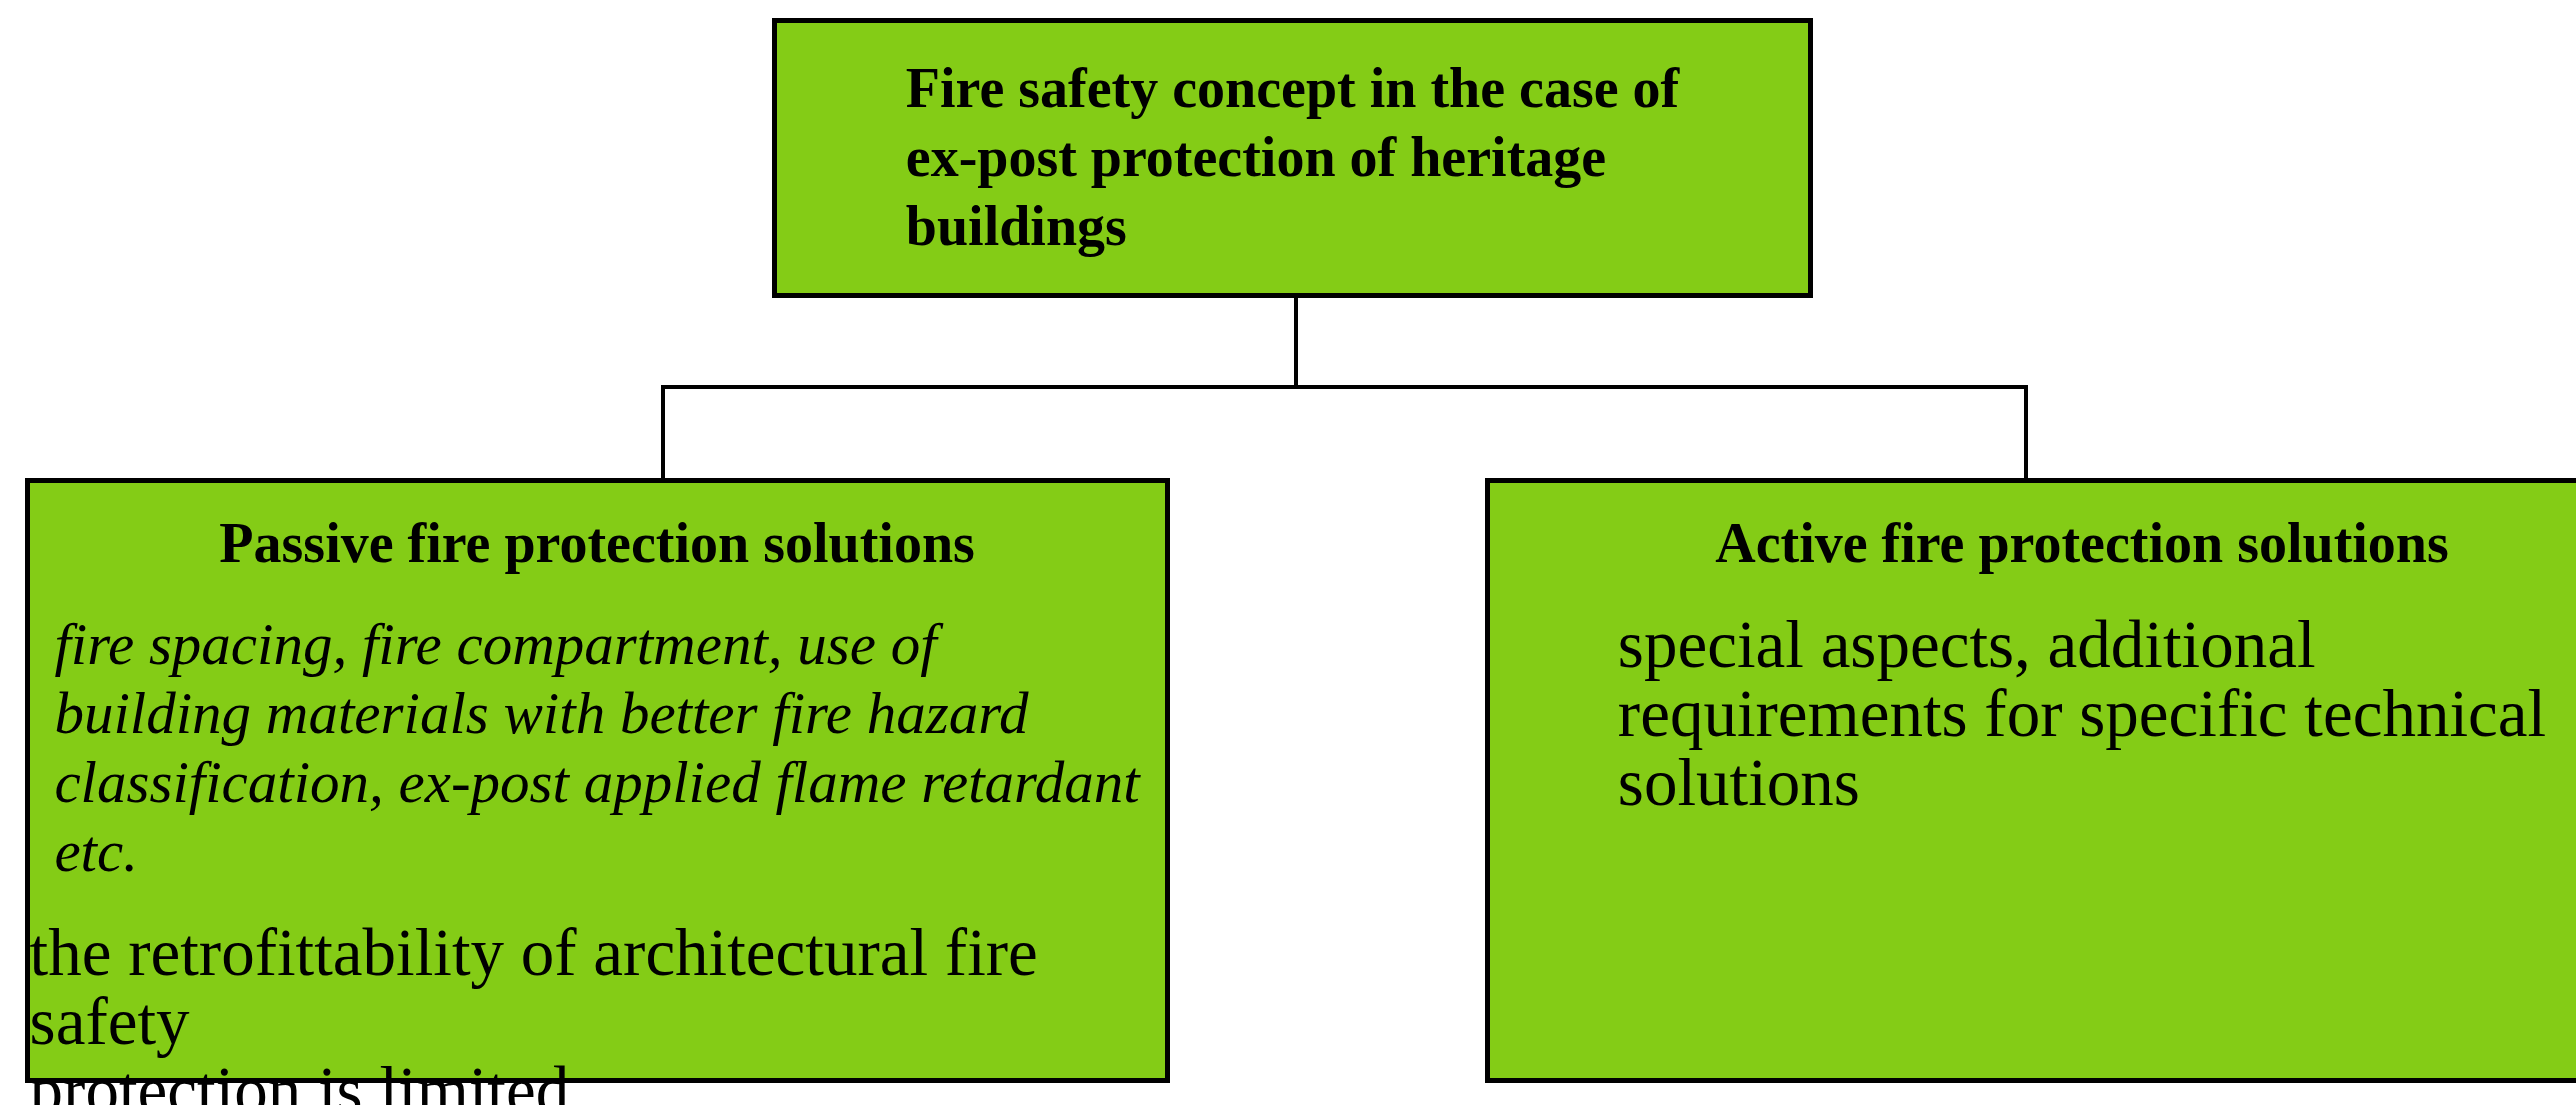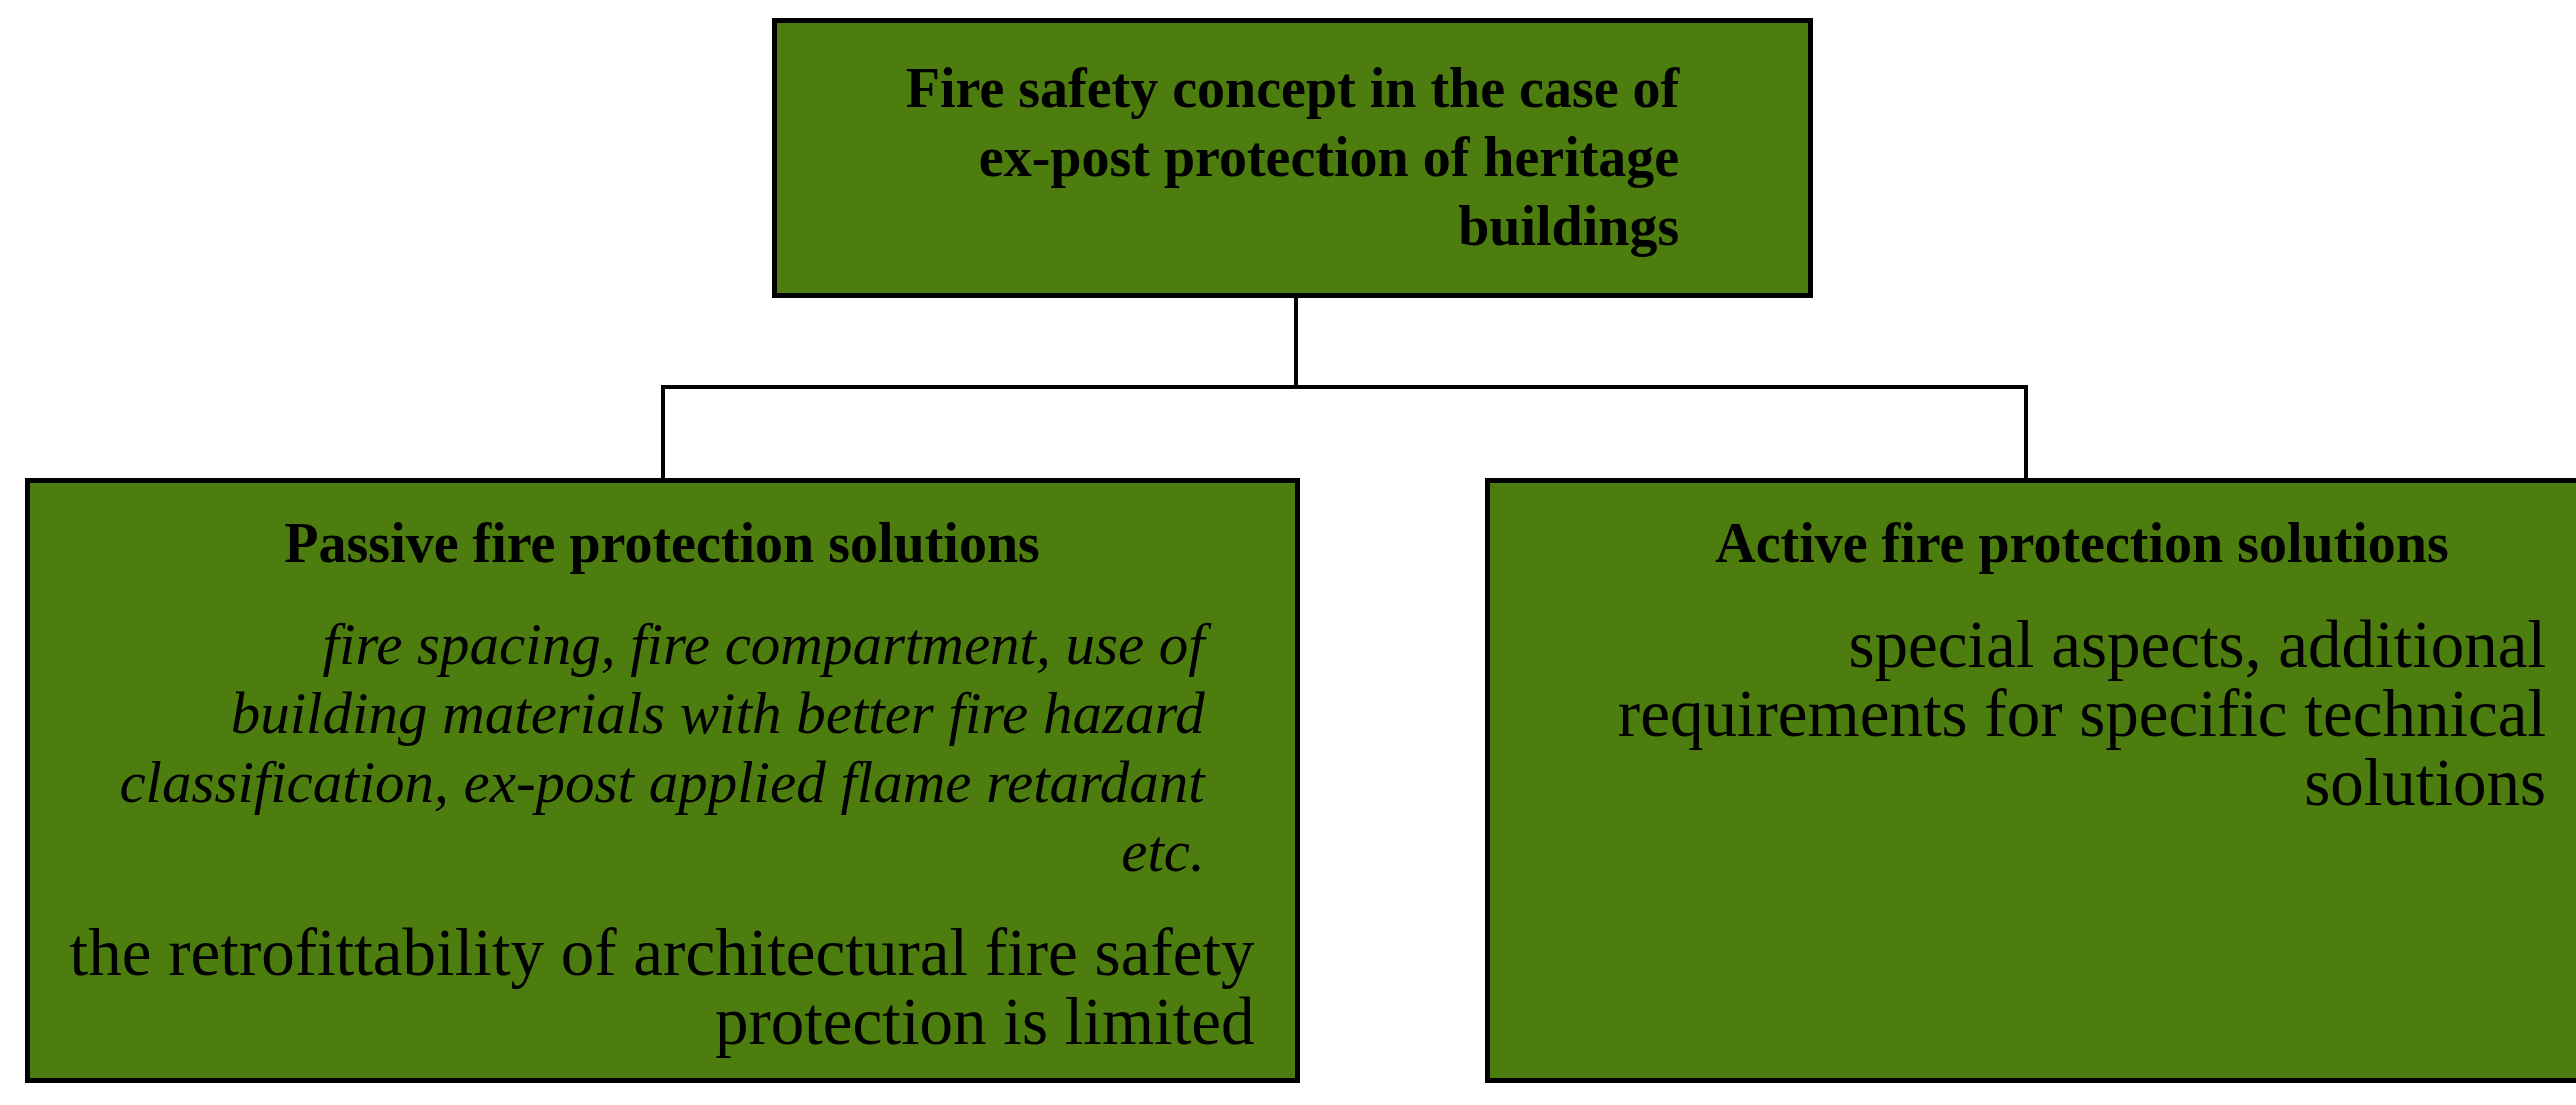--- a/index.html
+++ b/index.html
@@ -11,44 +11,44 @@
     width: 2576px;
     height: 1105px;
     position: relative;
     overflow: hidden;
     font-family: "Liberation Serif", "DejaVu Serif", serif;
     color: #000000;
   }
   .node {
     position: absolute;
     border: 5.3px solid #000000;
-    background: #4d7c0f;
+    background: #84cc16;
     box-sizing: border-box;
     display: flex;
     flex-direction: column;
     align-items: center;
-    text-align: right;
+    text-align: left;
   }
   .root-node {
     left: 772px;
     top: 17.6px;
     width: 1041px;
     height: 280px;
     justify-content: center;
   }
   .child-node {
     top: 478px;
     height: 605px;
     justify-content: flex-start;
     padding-top: 26px;
     gap: 32px;
   }
   .passive-node {
     left: 24.6px;
-    width: 1275px;
+    width: 1145px;
   }
   .active-node {
     left: 1485px;
     width: 1194px;
   }
   .node-title {
     font-size: 56px;
     font-weight: bold;
     line-height: 69px;
     white-space: pre-line;

